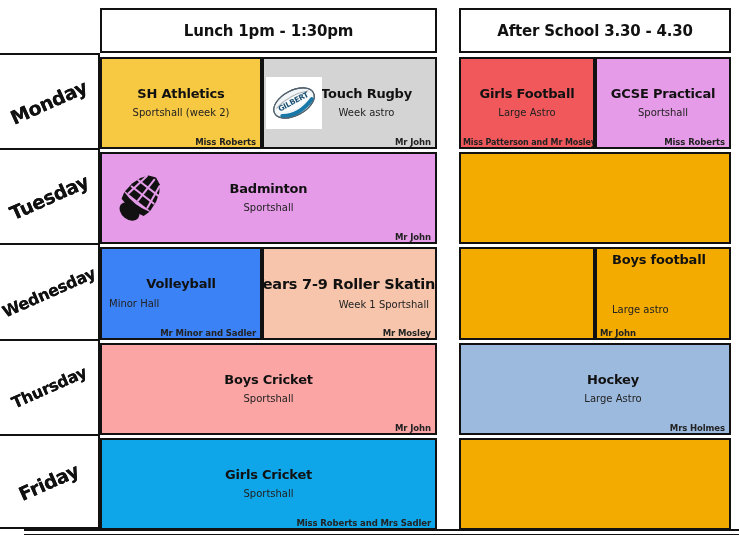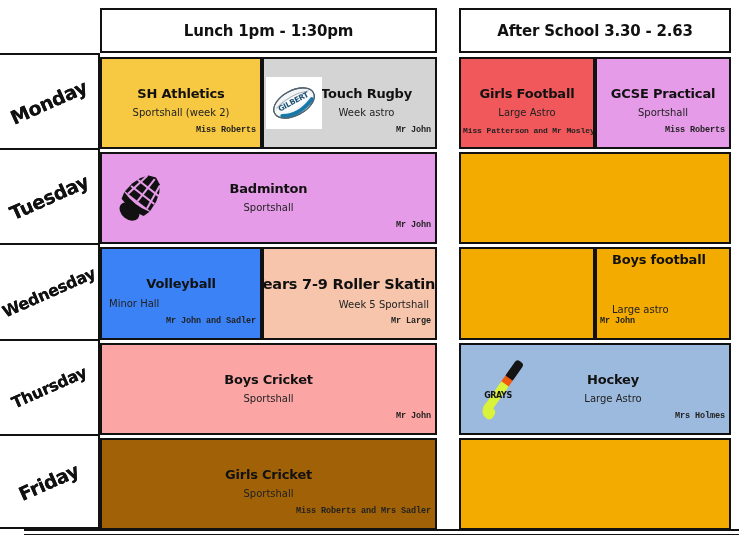--- a/index.html
+++ b/index.html
@@ -39,27 +39,26 @@
   .venue{
     font-size:10px;
     line-height:1.2;
     color:#222;
     text-align:left;
     margin-top:6px;
     white-space:nowrap;
   }
   .teacher{
     position:absolute;
-    right:4px;bottom:12px;
+    right:4px;bottom:0;
     font-size:8.5px;
     font-weight:bold;
     color:#222;
     white-space:nowrap;
     letter-spacing:-.1px;
-    font-family:Liberation Mono, monospace;
   }
   .teacher.left{left:3px;right:auto;}
 
   
   .hdr{
     position:absolute;
     box-sizing:border-box;
     border:2px solid #111;
     background:#fff;
     display:flex;align-items:center;justify-content:center;
@@ -113,21 +112,21 @@
 <div class="sheet">
 
   <div class="spine" style="top:505px;height:24px;"></div>
   <div class="botrule" style="top:529px;width:715px;"></div>
   <div class="botrule" style="top:534px;width:715px;height:1px;"></div>
 
   <div class="hdr" style="left:100px;top:8px;width:337px;height:45px;">
     <span>Lunch 1pm - 1:30pm</span>
   </div>
   <div class="hdr" style="left:459px;top:8px;width:272px;height:45px;">
-    <span>After School 3.30 - 2.63</span>
+    <span>After School 3.30 - 4.30</span>
   </div>
 
   <div class="dayrow" style="top:53px;height:95px;">
     <span class="daylabel">Monday</span>
   </div>
   <div class="dayrow" style="top:148px;height:95px;">
     <span class="daylabel">Tuesday</span>
   </div>
   <div class="dayrow" style="top:243px;height:96px;">
     <span class="daylabel small">Wednesday</span>
@@ -211,29 +210,29 @@
   <div class="cell" style="left:459px;top:152px;width:272px;height:92px;background:#F4AB00;">
     <div class="cell-inner">
       <div class="title"></div>
     </div>
   </div>
 
   <div class="cell" style="left:100px;top:247px;width:162px;height:93px;background:#3b82f6;">
     <div class="cell-inner">
       <div class="title">Volleyball</div>
       <div class="venue" style="align-self:flex-start;margin-left:3px;">Minor Hall</div>
-      <div class="teacher">Mr John and Sadler</div>
+      <div class="teacher">Mr Minor and Sadler</div>
     </div>
   </div>
 
   <div class="cell" style="left:262px;top:247px;width:175px;height:93px;background:#F6C5AC;">
     <div class="cell-inner">
       <div class="title" style="font-size:14.5px;">Years 7-9 Roller Skating</div>
-      <div class="venue" style="align-self:flex-end;margin-right:2px;">Week 5 Sportshall</div>
-      <div class="teacher">Mr Large</div>
+      <div class="venue" style="align-self:flex-end;margin-right:2px;">Week 1 Sportshall</div>
+      <div class="teacher">Mr Mosley</div>
     </div>
   </div>
 
   <div class="cell" style="left:459px;top:247px;width:136px;height:93px;background:#F4AB00;">
     <div class="cell-inner">
       <div class="title"></div>
     </div>
   </div>
 
   <div class="cell" style="left:595px;top:247px;width:136px;height:93px;background:#F4AB00;">
@@ -247,40 +246,27 @@
   <div class="cell" style="left:100px;top:343px;width:337px;height:92px;background:#fca5a5;">
     <div class="cell-inner">
       <div class="title">Boys Cricket</div>
       <div class="venue">Sportshall</div>
       <div class="teacher">Mr John</div>
     </div>
   </div>
 
   <div class="cell" style="left:459px;top:343px;width:272px;height:92px;background:#9CBADE;">
     <div class="cell-inner">
-      <div class="icon-box hockey-wrap">
-        <svg width="74" height="74" viewBox="0 0 74 74" aria-hidden="true">
-          <g transform="rotate(35 37 37)">
-            <rect x="32" y="4" width="9" height="22" rx="3.5" fill="#141414"></rect>
-            <rect x="32" y="24" width="9" height="9" fill="#F05A10"></rect>
-            <rect x="32" y="31" width="9" height="32" fill="#D9F23A"></rect>
-            <path d="M32 58 q0 12 9 12 q5 0 5 -5 q0 -7 -5 -7 z" fill="#D9F23A"></path>
-            <g transform="rotate(-35 37 44)">
-              <text x="37" y="47" font-family="DejaVu Sans, sans-serif" font-size="8" font-weight="bold" fill="#141414" text-anchor="middle" letter-spacing="-0.4">GRAYS</text>
-            </g>
-          </g>
-        </svg>
-      </div>
       <div class="title" style="margin-left:36px;">Hockey</div>
       <div class="venue" style="margin-left:36px;">Large Astro</div>
       <div class="teacher">Mrs Holmes</div>
     </div>
   </div>
 
-  <div class="cell" style="left:100px;top:438px;width:337px;height:92px;background:#a16207;">
+  <div class="cell" style="left:100px;top:438px;width:337px;height:92px;background:#0ea5e9;">
     <div class="cell-inner">
       <div class="title">Girls Cricket</div>
       <div class="venue">Sportshall</div>
       <div class="teacher">Miss Roberts  and Mrs Sadler</div>
     </div>
   </div>
 
   <div class="cell" style="left:459px;top:438px;width:272px;height:92px;background:#F4AB00;">
     <div class="cell-inner">
       <div class="title"></div>

